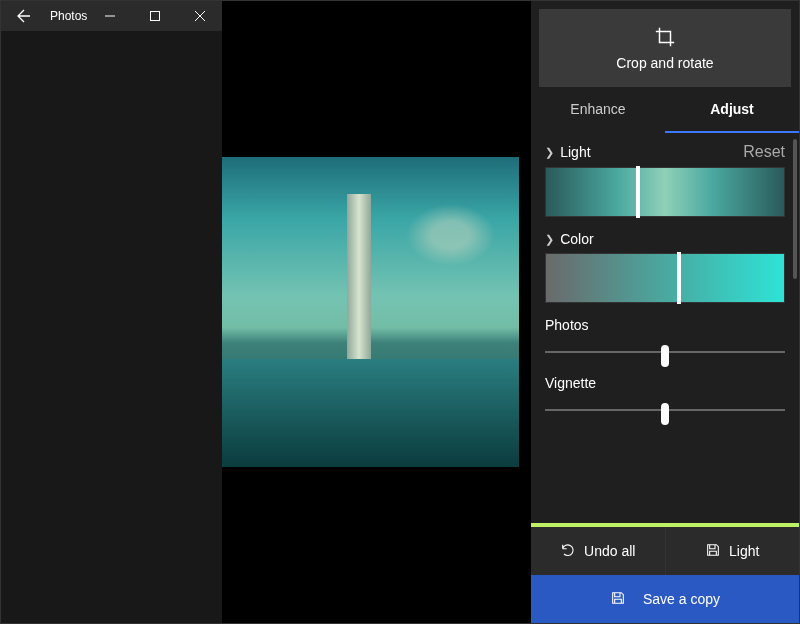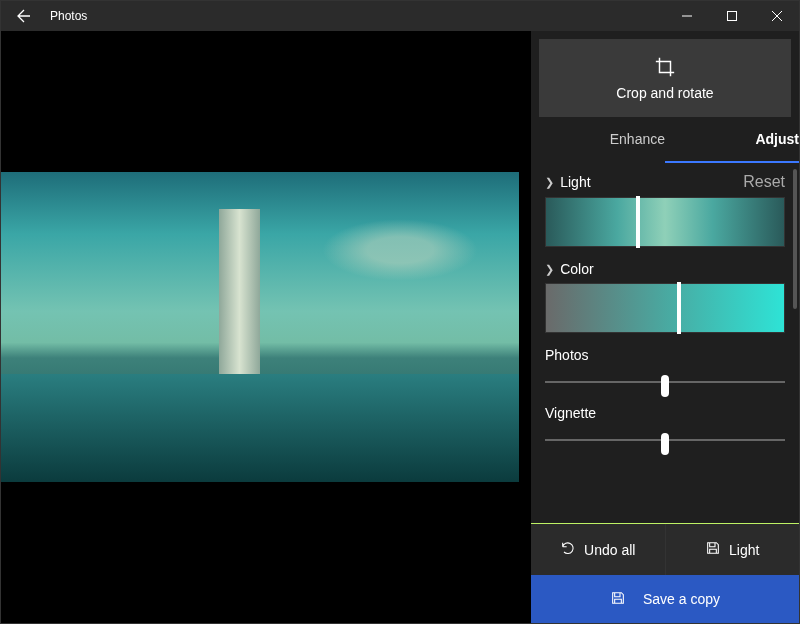--- a/index.html
+++ b/index.html
@@ -1,51 +1,51 @@
 <!DOCTYPE html>
 <html><head>
 <meta charset="utf-8">
 <style>
   * { box-sizing: border-box; margin: 0; padding: 0; font-family: "Segoe UI", sans-serif; }
   body { width: 800px; height: 624px; background: #000; overflow: hidden; }
-  .window { width: 800px; height: 624px; background: #181818; display: flex; flex-direction: column; border: 1px solid #333; }
+  .window { width: 800px; height: 624px; background: #181818; display: flex; flex-direction: row; border: 1px solid #333; }
   
   .titlebar { height: 30px; background: #2b2b2b; display: flex; align-items: center; color: #fff; font-size: 12px; }
   .back { width: 45px; height: 30px; display: flex; align-items: center; justify-content: center; }
   .title { flex: 1; padding-left: 4px; }
   .winbtn { width: 45px; height: 30px; display: flex; align-items: center; justify-content: center; }
   .winbtn svg { stroke: #fff; }
   
   .body { flex: 1; display: flex; background: #000; }
   .canvas { flex: 1; display: flex; align-items: center; justify-content: center; background: #000; }
   .photo { width: 100%; height: 310px; background: linear-gradient(to bottom,#1e6d79 0%,#3aa6a6 20%,#74c3b2 45%,#73bda6 55%,#3d817a 60%,#0f4d4d 100%); position: relative; }
   .building { position: absolute; left: 42%; top: 12%; width: 8%; height: 55%; background: linear-gradient(90deg,#8fa89a,#d8e3d0,#8fa89a); }
   .water { position: absolute; bottom: 0; left:0; right:0; height: 35%; background: linear-gradient(#2a7e80,#0b3b3d);}
   .cloud1{position:absolute;top:15%;right:8%;width:30%;height:20%;background:radial-gradient(ellipse at center,#c9d8c0 30%,transparent 70%);opacity:.5;}
   
   .panel { width: 268px; background: #1f1f1f; display: flex; flex-direction: column; color: #fff; margin-left: 12px; }
   .crop { height: 78px; margin: 8px 8px 0 8px; background: #3a3a3a; display: flex; flex-direction: column; align-items: center; justify-content: center; gap: 4px; font-size: 14px; }
   .tabs { height: 46px; display: flex; }
-  .tab { flex: 1; display: flex; align-items: center; justify-content: flex-end; font-size: 14px; color: #ccc; border-bottom: 2px solid transparent; }
+  .tab { flex: 1; display: flex; align-items: center; justify-content: center; font-size: 14px; color: #ccc; border-bottom: 2px solid transparent; }
   .tab.active { color: #fff; border-bottom: 2px solid #3b78ff; font-weight: bold; }
   .controls { flex: 1; overflow: hidden; position: relative; }
   .scrolltrack { position: absolute; right: 2px; top: 6px; width: 4px; height: 140px; background: #555; border-radius: 2px; }
   .ctrl-sec { padding: 10px 14px 4px 14px; }
   .sec-head { display: flex; align-items: center; font-size: 14px; margin-bottom: 6px; }
   .chev { margin-right: 6px; color: #ccc; font-size: 11px; }
   .sec-head .lbl { flex: 1; }
   .reset { font-size: 16px; color: #aaa; }
   .preview-strip { height: 50px; background: linear-gradient(90deg,#2a5a5a,#4aa8a0 30%,#8fd0b8 50%,#4aa8a0 70%,#2a5a5a); position: relative; border:1px solid #333;}
   .preview-strip.color { background: linear-gradient(90deg,#6a6a6a,#4aa8a0 50%,#2ee3d6);}
   .strip-handle { position: absolute; top: -2px; bottom: -2px; width: 4px; background: #fff; left: 50%; }
   .slider-label { font-size: 14px; margin-bottom: 10px; display: block; }
   .slider { position: relative; height: 18px; }
   .track { position: absolute; top: 8px; left:0; right:0; height: 2px; background: #666; }
   .thumb { position: absolute; top: 2px; width: 8px; height: 22px; background: #fff; border-radius: 4px; margin-left: -4px; }
-  .actions { height: 52px; display: flex; border-top: 1px solid #bef264; }
+  .actions { height: 52px; display: flex; border-top: 4px solid #bef264; }
   .abtn { flex: 1; display: flex; align-items: center; justify-content: center; gap: 8px; font-size: 14px; background: #2b2b2b; }
   .abtn + .abtn { border-left: 1px solid #333; }
   .savecopy { height: 48px; background: #2b59c3; display: flex; align-items: center; justify-content: center; gap: 17px; font-size: 14px; color: #fff; }
 </style>
 </head>
 <body>
 
 <div class="window">
 
   <div class="titlebar">

